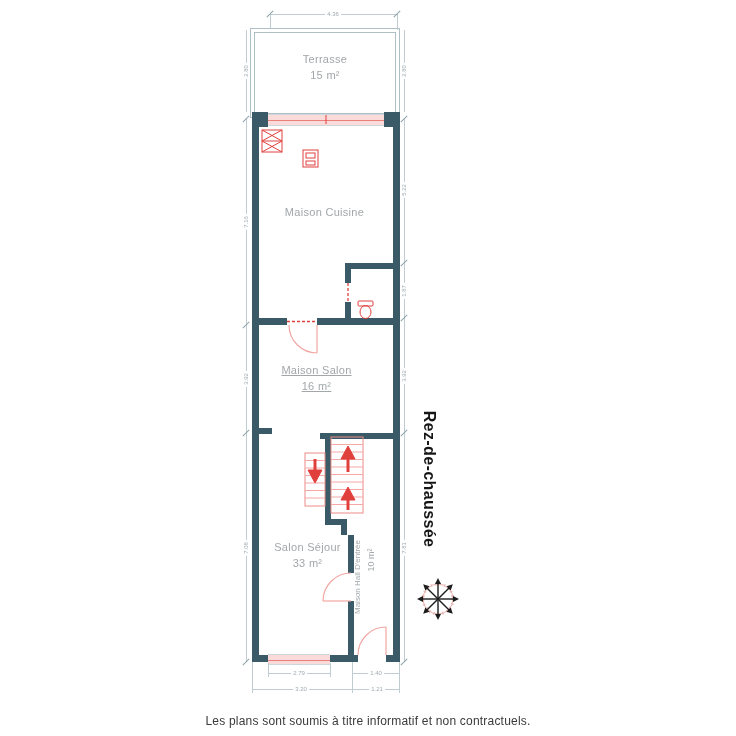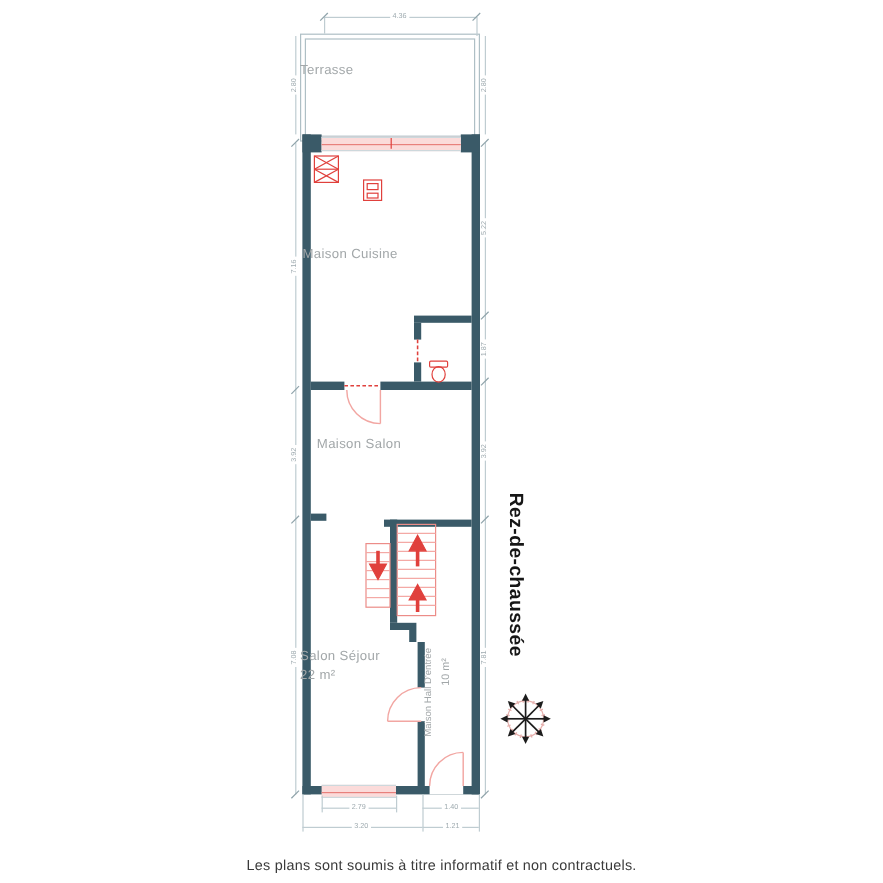--- a/index.html
+++ b/index.html
@@ -9,21 +9,21 @@
   }
   .plan{position:absolute;inset:0;}
   
   .w{position:absolute;background:#3a5a68;}
   .gap{position:absolute;background:#ffffff;}
   .win{position:absolute;background:#fbdbda;border-top:1px solid #cdd8dc;border-bottom:1px solid #cdd8dc;}
   .win .mid{position:absolute;left:0;right:0;top:50%;height:1px;background:#e8807c;}
   
   .trect{position:absolute;border:1px solid #aebfc5;background:transparent;}
   
-  .rlabel{position:absolute;color:#a2a7a9;font-size:11px;line-height:1.45;text-align:left;letter-spacing:.3px;}
+  .rlabel{position:absolute;color:#a2a7a9;font-size:11px;line-height:1.45;text-align:center;letter-spacing:.3px;}
   .vlabel{position:absolute;color:#a2a7a9;white-space:nowrap;transform:translate(-50%,-50%) rotate(-90deg);}
   
   .dvl{position:absolute;width:1px;background:#bfccd1;}
   .dhl{position:absolute;height:1px;background:#bfccd1;}
   .dlab{position:absolute;font-size:6px;color:#9fabb0;background:#ffffff;padding:0 2px;transform:translate(-50%,-50%);white-space:nowrap;}
   .dlabv{position:absolute;font-size:6px;color:#9fabb0;background:#ffffff;padding:0 2px;transform:translate(-50%,-50%) rotate(-90deg);white-space:nowrap;}
   .tick{position:absolute;width:9px;height:1px;background:#8fa3aa;transform:translate(-50%,-50%) rotate(-45deg);}
   
   .floor-title{position:absolute;left:429px;top:479px;transform:translate(-50%,-50%) rotate(90deg);
     font-size:16px;font-weight:bold;color:#161616;white-space:nowrap;letter-spacing:.4px;}
@@ -33,20 +33,21 @@
 </style>
 </head>
 <body>
 
 <div class="plan">
 
   <div class="trect" style="left:250px;top:28px;width:148px;height:88px;"></div>
   <div class="trect" style="left:254px;top:32px;width:140px;height:80px;"></div>
   <div class="rlabel" style="left:250px;top:52px;width:150px;">
     <div>Terrasse</div>
+    <div>15 m²</div>
   </div>
 
   <div class="w" style="left:252px;top:112px;width:7px;height:550px;"></div>
   <div class="w" style="left:393px;top:112px;width:7px;height:550px;"></div>
   <div class="w" style="left:252px;top:112px;width:16px;height:15px;"></div>
   <div class="w" style="left:384px;top:112px;width:16px;height:15px;"></div>
   <div class="w" style="left:252px;top:655px;width:148px;height:7px;"></div>
 
   <div class="win" style="left:268px;top:114px;width:116px;height:10px;">
       <div class="mid"></div>
@@ -69,26 +70,27 @@
 
   <div class="w" style="left:325px;top:433px;width:6px;height:86px;"></div>
   <div class="w" style="left:325px;top:519px;width:22px;height:6px;"></div>
   <div class="w" style="left:341px;top:525px;width:6px;height:10px;"></div>
   <div class="w" style="left:348px;top:535px;width:6px;height:38px;"></div>
   <div class="w" style="left:348px;top:601px;width:6px;height:54px;"></div>
 
   <div class="rlabel" style="left:252px;top:205px;width:145px;">
     <div>Maison Cuisine</div>
   </div>
-  <div class="rlabel" style="left:264px;top:363px;width:145px;">
+  <div class="rlabel" style="left:244px;top:363px;width:145px;text-decoration:underline;">
     <div>Maison Salon</div>
+    <div>16 m²</div>
   </div>
   <div class="rlabel" style="left:250px;top:540px;width:115px;">
     <div>Salon Séjour</div>
-    <div>22 m²</div>
+    <div>33 m²</div>
   </div>
   <div class="vlabel" style="left:357px;top:577px;font-size:8px;">Maison Hall D'entrée</div>
   <div class="vlabel" style="left:371px;top:560px;font-size:9px;">10 m²</div>
 
   <svg width="736" height="736" viewBox="0 0 736 736">
 
     <g stroke="#f2a6a2" stroke-width="1.2" fill="none">
       <path d="M 289 325 A 28 28 0 0 0 317 353"></path>
         <path d="M 317 325 L 317 353"></path>
     </g>

